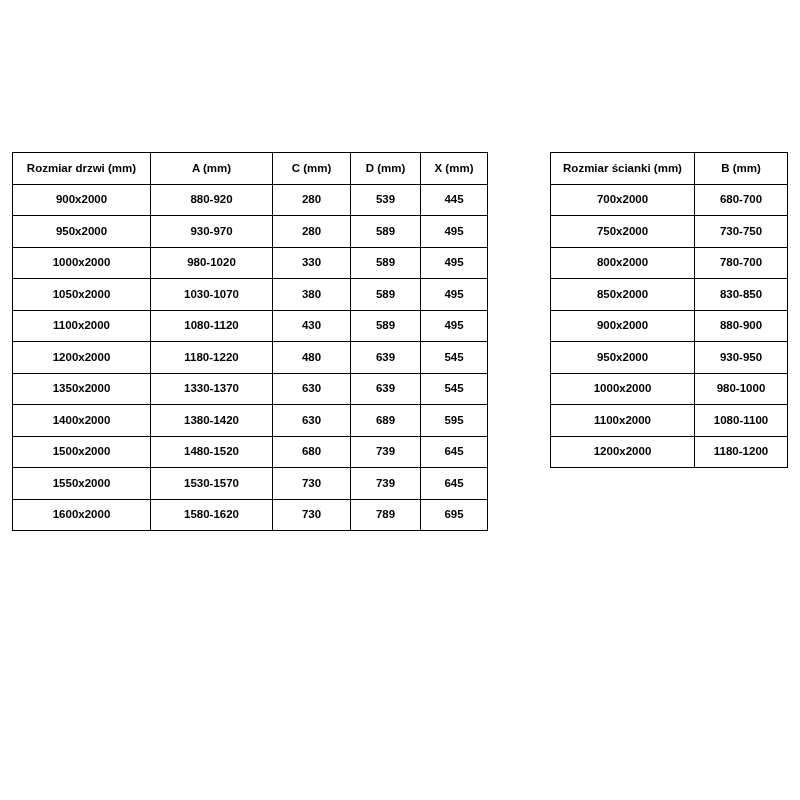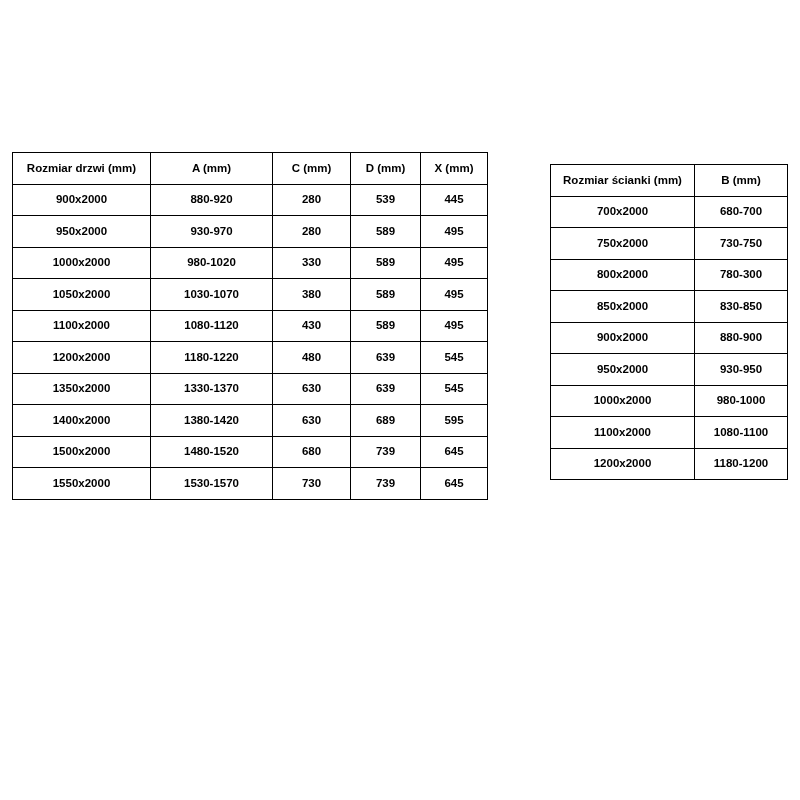--- a/index.html
+++ b/index.html
@@ -26,21 +26,21 @@
     right: 12px;
     display: flex;
     align-items: flex-start;
     justify-content: space-between;
   }
   table {
     border-collapse: collapse;
     table-layout: fixed;
   }
   table.doors { width: 475px; }
-  table.walls { width: 237px; margin-top: 12px; }
+  table.walls { width: 237px; }
   th, td {
     border: 1px solid #000000;
     text-align: center;
     vertical-align: middle;
     font-size: 11.5px;
     font-weight: bold;
     height: 30.5px;
     padding: 0 2px;
     line-height: 1.1;
     white-space: nowrap;
@@ -140,20 +140,27 @@
           <td>739</td>
           <td>645</td>
         </tr>
         <tr>
           <td>1550x2000</td>
           <td>1530-1570</td>
           <td>730</td>
           <td>739</td>
           <td>645</td>
         </tr>
+        <tr>
+          <td>1600x2000</td>
+          <td>1580-1620</td>
+          <td>730</td>
+          <td>789</td>
+          <td>695</td>
+        </tr>
       </tbody>
     </table>
 
     <table class="walls">
       <colgroup>
         <col class="c-wsize">
           <col class="c-b">
       </colgroup>
       <thead>
         <tr>
@@ -165,21 +172,21 @@
         <tr>
           <td>700x2000</td>
           <td>680-700</td>
         </tr>
         <tr>
           <td>750x2000</td>
           <td>730-750</td>
         </tr>
         <tr>
           <td>800x2000</td>
-          <td>780-300</td>
+          <td>780-700</td>
         </tr>
         <tr>
           <td>850x2000</td>
           <td>830-850</td>
         </tr>
         <tr>
           <td>900x2000</td>
           <td>880-900</td>
         </tr>
         <tr>

